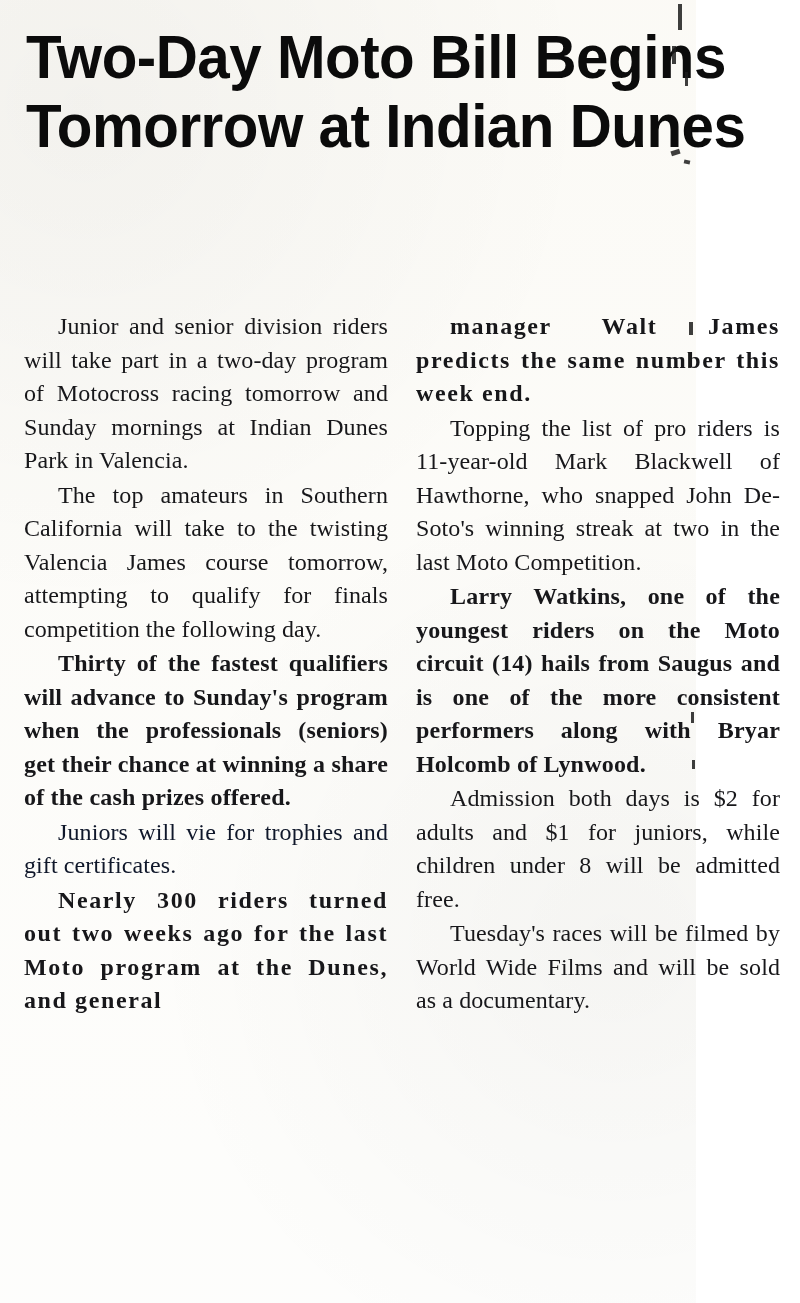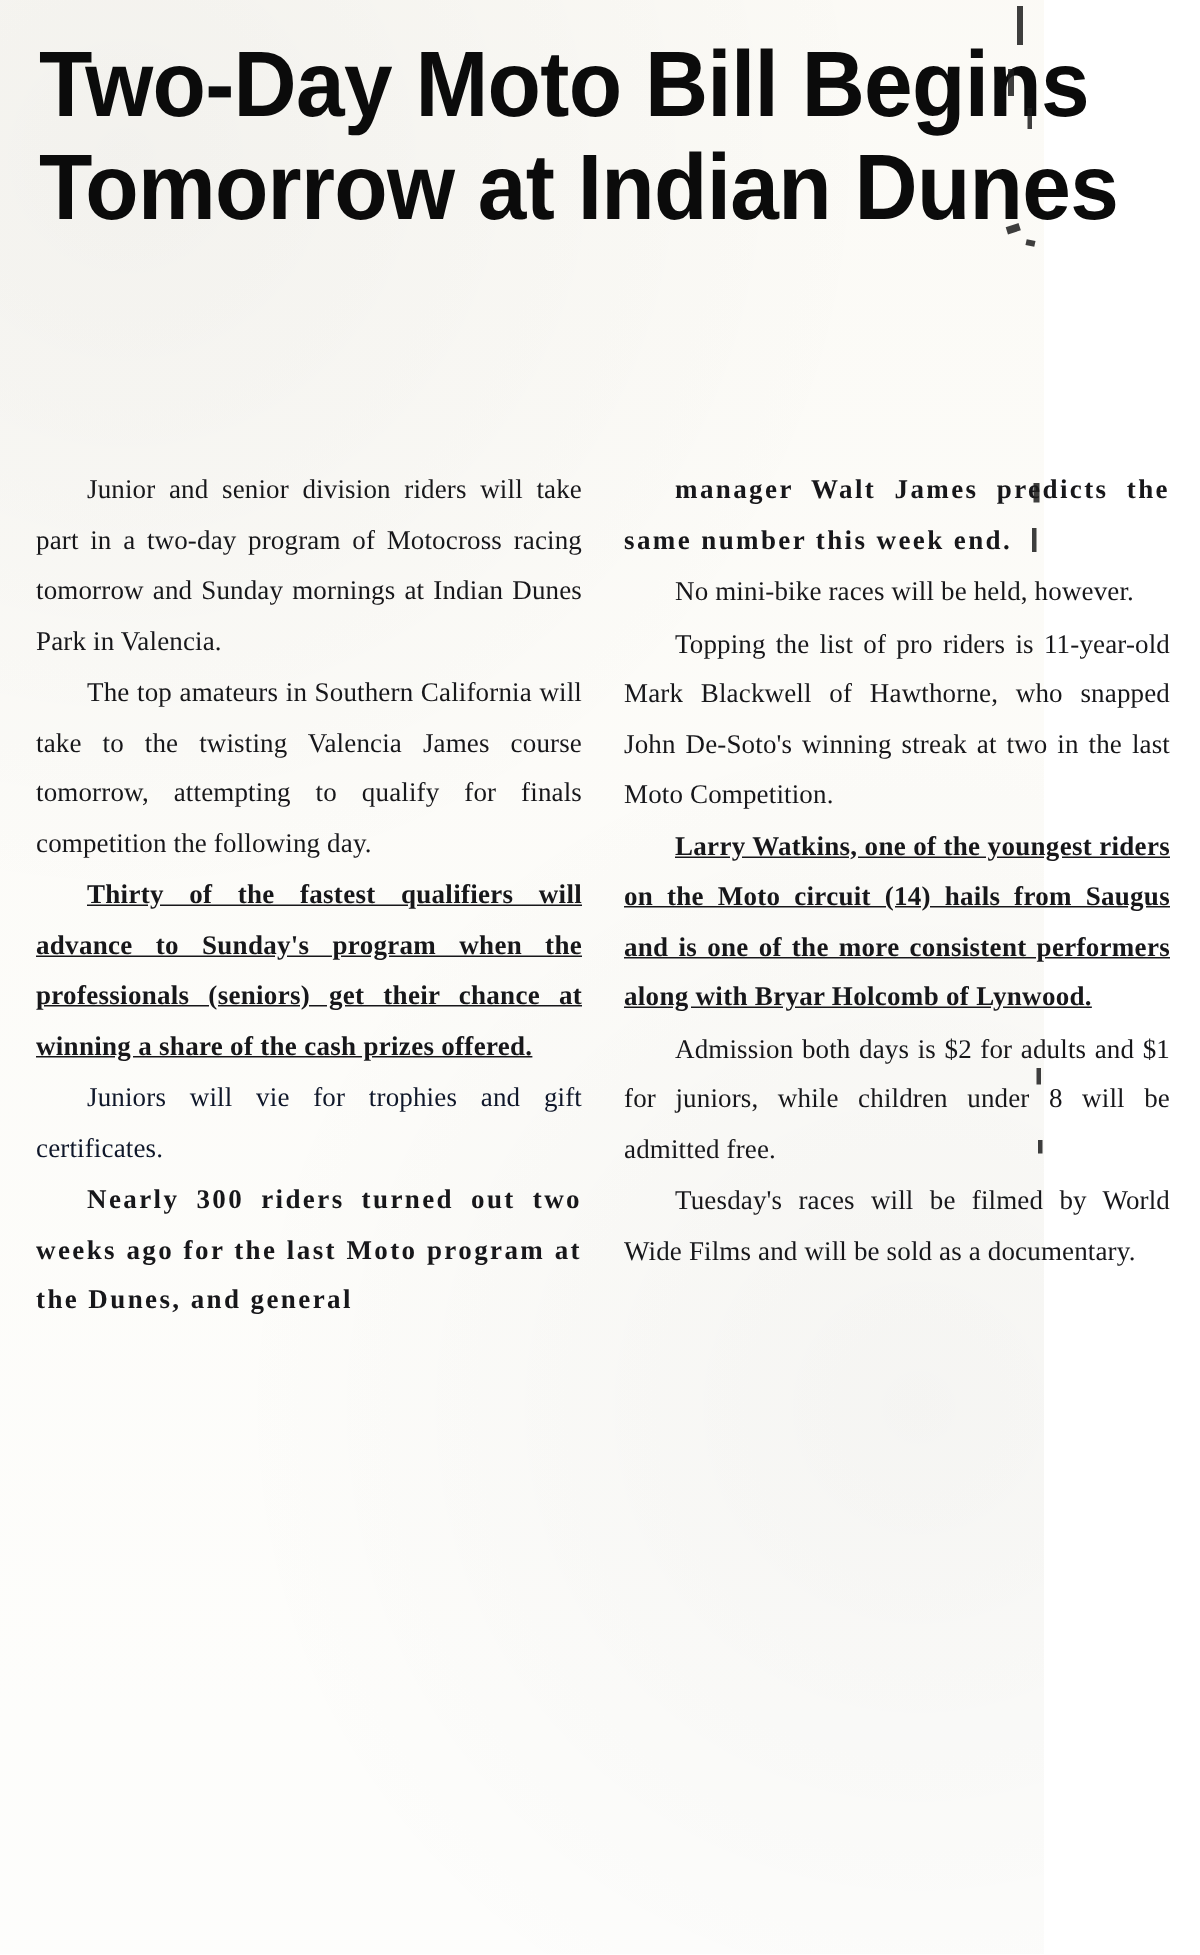--- a/index.html
+++ b/index.html
@@ -57,32 +57,31 @@
     top: 310px;
     width: 756px;
     display: flex;
     gap: 28px;
   }
   .col {
     width: 364px;
   }
   .col p {
     margin: 0 0 1px 0;
-    font-size: 18px;
+    font-size: 24px;
     line-height: 33.5px;
     text-align: justify;
     text-justify: inter-word;
     text-indent: 34px;
     letter-spacing: 0.1px;
     color: #17171a;
   }
   .col p.bold {
     font-weight: 700;
     letter-spacing: 0.2px;
-    text-decoration: underline;
   }
   .col p.spaced {
     letter-spacing: 1.6px;
     font-weight: bold;
   }
   .col p.light {
     color: #0f172a;
   }
 
   
@@ -134,21 +133,20 @@
     <div class="col">
       <p>Junior and senior division riders will take part in a two-day program of Motocross racing tomorrow and Sunday mornings at Indian Dunes Park in Valencia.</p>
       <p>The top amateurs in Southern California will take to the twisting Valencia James course tomorrow, attempting to qualify for finals competition the following day.</p>
       <p class="bold">Thirty of the fastest qualifiers will advance to Sunday's program when the professionals (seniors) get their chance at winning a share of the cash prizes offered.</p>
       <p class="light">Juniors will vie for trophies and gift certificates.</p>
       <p class="spaced">Nearly 300 riders turned out two weeks ago for the last Moto program at the Dunes, and general</p>
     </div>
 
     <div class="col">
       <p class="spaced">manager Walt James predicts the same number this week end.</p>
-      <p>No mini-bike races will be held, however.</p>
       <p>Topping the list of pro riders is 11-year-old Mark Blackwell of Hawthorne, who snapped John De-Soto's winning streak at two in the last Moto Competition.</p>
       <p class="bold">Larry Watkins, one of the youngest riders on the Moto circuit (14) hails from Saugus and is one of the more consistent performers along with Bryar Holcomb of Lynwood.</p>
       <p>Admission both days is $2 for adults and $1 for juniors, while children under 8 will be admitted free.</p>
       <p>Tuesday's races will be filmed by World Wide Films and will be sold as a documentary.</p>
     </div>
 
   </div>
 
   <div class="edge-marks">
     <span class="m1"></span>

